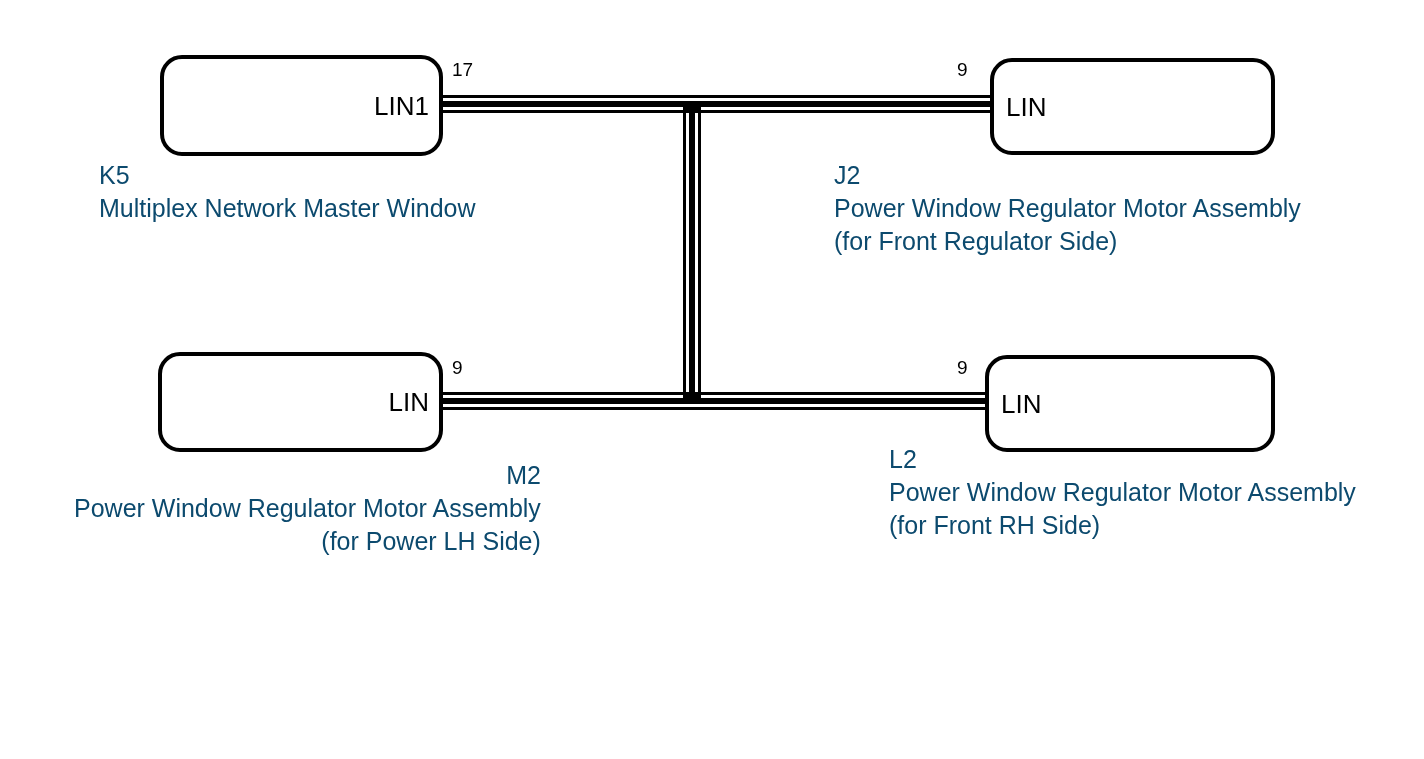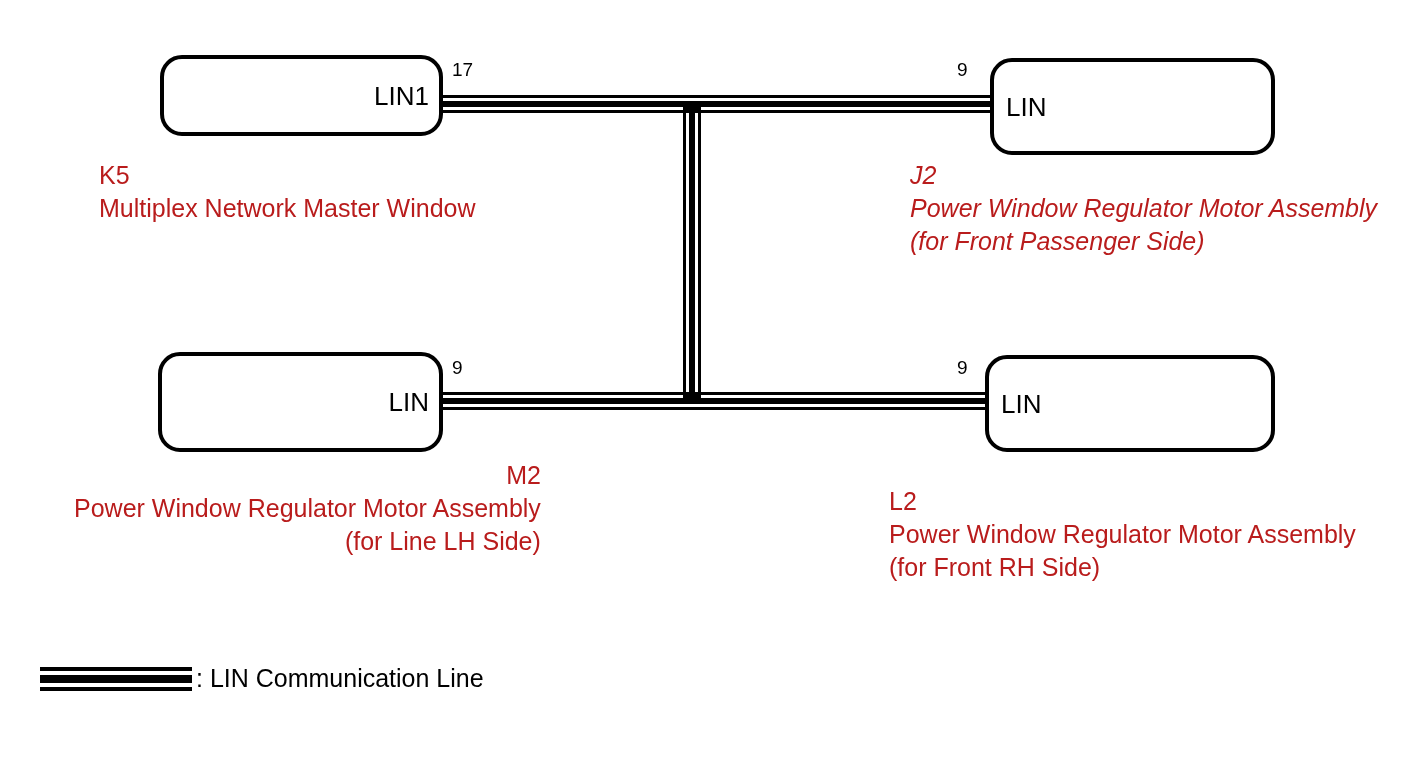--- a/index.html
+++ b/index.html
@@ -49,21 +49,21 @@
     color: #000000;
     white-space: nowrap;
     z-index: 6;
   }
 
   
   .caption {
     position: absolute;
     font-size: 25px;
     line-height: 33px;
-    color: #b91c1c;
+    color: #0c4a6e;
     white-space: nowrap;
     z-index: 5;
   }
   .caption .cap-line { display: block; }
 
   
   
   .lin-h {
     position: absolute;
     height: 18px;
@@ -149,57 +149,53 @@
   <div class="lin-h" style="left:442px; top:95px; width:552px;"></div>
 
   <div class="lin-h" style="left:443px; top:392px; width:546px;"></div>
 
   <div class="lin-v" style="left:683px; top:104px; height:297px;"></div>
 
   <div class="lin-joint" style="left:683px; top:101px; width:18px; height:12px;"></div>
 
   <div class="lin-joint" style="left:683px; top:392px; width:18px; height:12px;"></div>
 
-  <div class="unit-box" style="left:160px; top:55px; width:283px; height:81px;">
+  <div class="unit-box" style="left:160px; top:55px; width:283px; height:101px;">
     <span class="pin-label right">LIN1</span>
   </div>
   <div class="conn-no" style="left:452px; top:60px;">17</div>
   <div class="caption" style="left:99px; top:159px;">
     <span class="cap-line">K5</span>
     <span class="cap-line">Multiplex Network Master Window</span>
   </div>
 
   <div class="unit-box" style="left:990px; top:58px; width:285px; height:97px;">
     <span class="pin-label left">LIN</span>
   </div>
   <div class="conn-no" style="left:957px; top:60px;">9</div>
-  <div class="caption" style="left:910px; top:159px;font-style:italic;">
+  <div class="caption" style="left:834px; top:159px;">
     <span class="cap-line">J2</span>
     <span class="cap-line">Power Window Regulator Motor Assembly</span>
-    <span class="cap-line">(for Front Passenger Side)</span>
+    <span class="cap-line">(for Front Regulator Side)</span>
   </div>
 
   <div class="unit-box" style="left:158px; top:352px; width:285px; height:100px;">
     <span class="pin-label right">LIN</span>
   </div>
   <div class="conn-no" style="left:452px; top:358px;">9</div>
   <div class="caption" style="left:74px; top:459px;text-align:right;">
     <span class="cap-line">M2</span>
     <span class="cap-line">Power Window Regulator Motor Assembly</span>
-    <span class="cap-line">(for Line LH Side)</span>
+    <span class="cap-line">(for Power LH Side)</span>
   </div>
 
   <div class="unit-box" style="left:985px; top:355px; width:290px; height:97px;">
     <span class="pin-label left">LIN</span>
   </div>
   <div class="conn-no" style="left:957px; top:358px;">9</div>
-  <div class="caption" style="left:889px; top:485px;">
+  <div class="caption" style="left:889px; top:443px;">
     <span class="cap-line">L2</span>
     <span class="cap-line">Power Window Regulator Motor Assembly</span>
     <span class="cap-line">(for Front RH Side)</span>
   </div>
 
-  <div class="legend" style="left:40px; top:666px;">
-    <span class="legend-swatch"></span>
-    <span class="legend-text">: LIN Communication Line</span>
-  </div>
 
 </div>
 
 </body></html>

